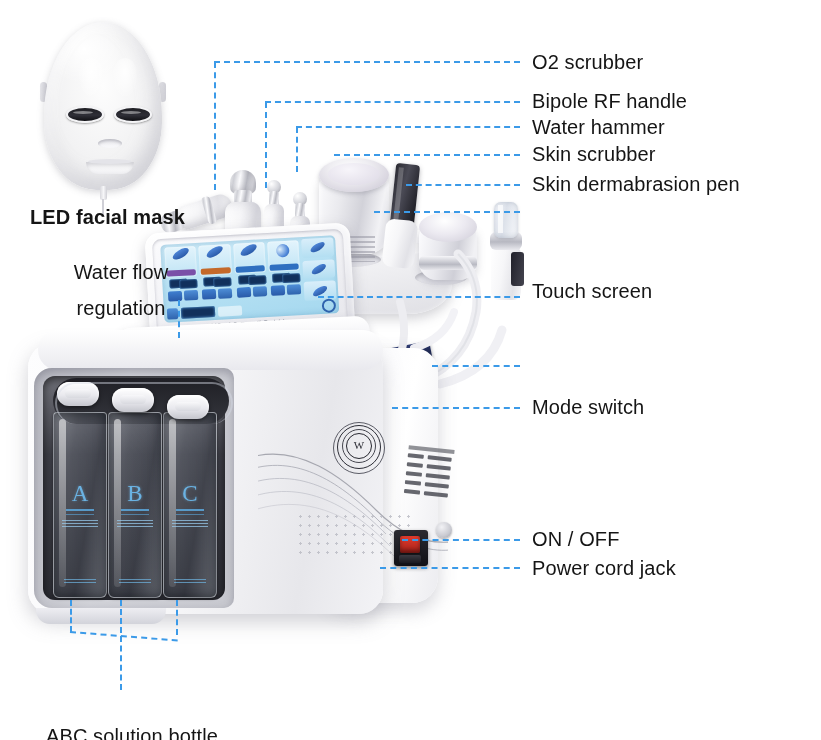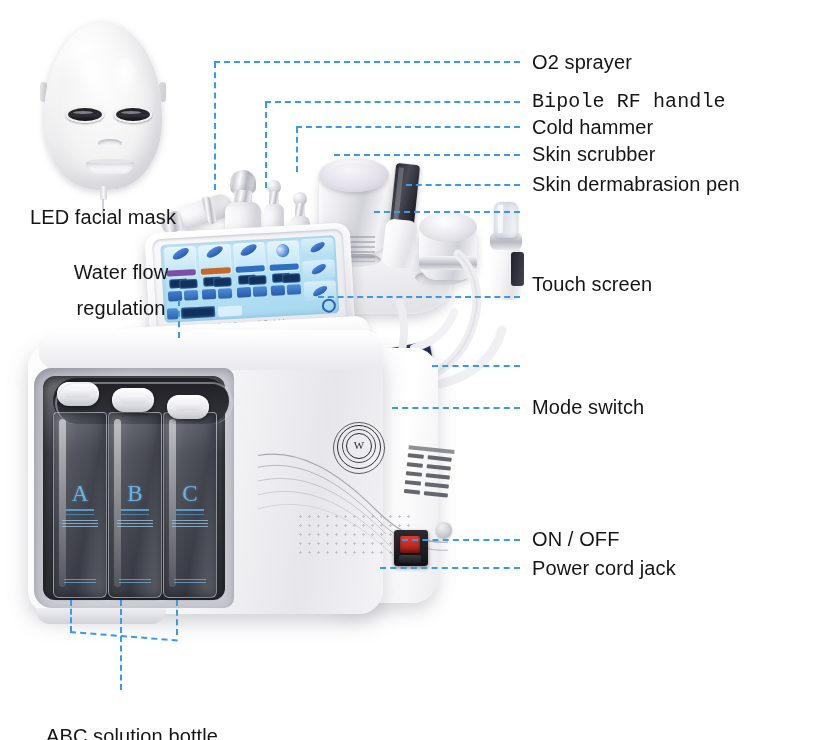--- a/index.html
+++ b/index.html
@@ -585,27 +585,27 @@
   <div class="dash-h" style="left:380px;top:567px;width:140px;"></div>
 
   <div class="dash-v" style="left:178px;top:300px;height:38px;"></div>
 
   <div class="dash-v" style="left:70px;top:600px;height:32px;"></div>
   <div class="dash-v" style="left:120px;top:600px;height:42px;"></div>
   <div class="dash-v" style="left:176px;top:600px;height:35px;"></div>
   <div class="dash-h" style="left:70px;top:631px;width:108px;transform:rotate(4.5deg);transform-origin:left center;"></div>
   <div class="dash-v" style="left:120px;top:636px;height:54px;"></div>
 
-  <div class="lbl" style="left:532px;top:50px;">O2 sprayer</div>
-  <div class="lbl" style="left:532px;top:89px;font-family:Liberation Mono, monospace;">Bipole RF handle</div>
-  <div class="lbl" style="left:532px;top:115px;">Cold hammer</div>
+  <div class="lbl" style="left:532px;top:50px;">O2 scrubber</div>
+  <div class="lbl" style="left:532px;top:89px;">Bipole RF handle</div>
+  <div class="lbl" style="left:532px;top:115px;">Water hammer</div>
   <div class="lbl" style="left:532px;top:142px;">Skin scrubber</div>
   <div class="lbl" style="left:532px;top:172px;">Skin dermabrasion pen</div>
-  <div class="lbl" style="left:532px;top:272px;">Touch screen</div>
+  <div class="lbl" style="left:532px;top:279px;">Touch screen</div>
   <div class="lbl" style="left:532px;top:395px;">Mode switch</div>
   <div class="lbl" style="left:532px;top:527px;">ON / OFF</div>
   <div class="lbl" style="left:532px;top:556px;">Power cord jack</div>
-  <div class="lbl" style="left:30px;top:205px;">LED facial mask</div>
+  <div class="lbl" style="left:30px;top:205px;font-weight:bold;">LED facial mask</div>
   <div class="lbl ctr" style="left:56px;top:254px;width:130px;line-height:36px;">Water flow
 regulation</div>
   <div class="lbl" style="left:46px;top:724px;">ABC solution bottle</div>
 
 </div>
 
 </body></html>

